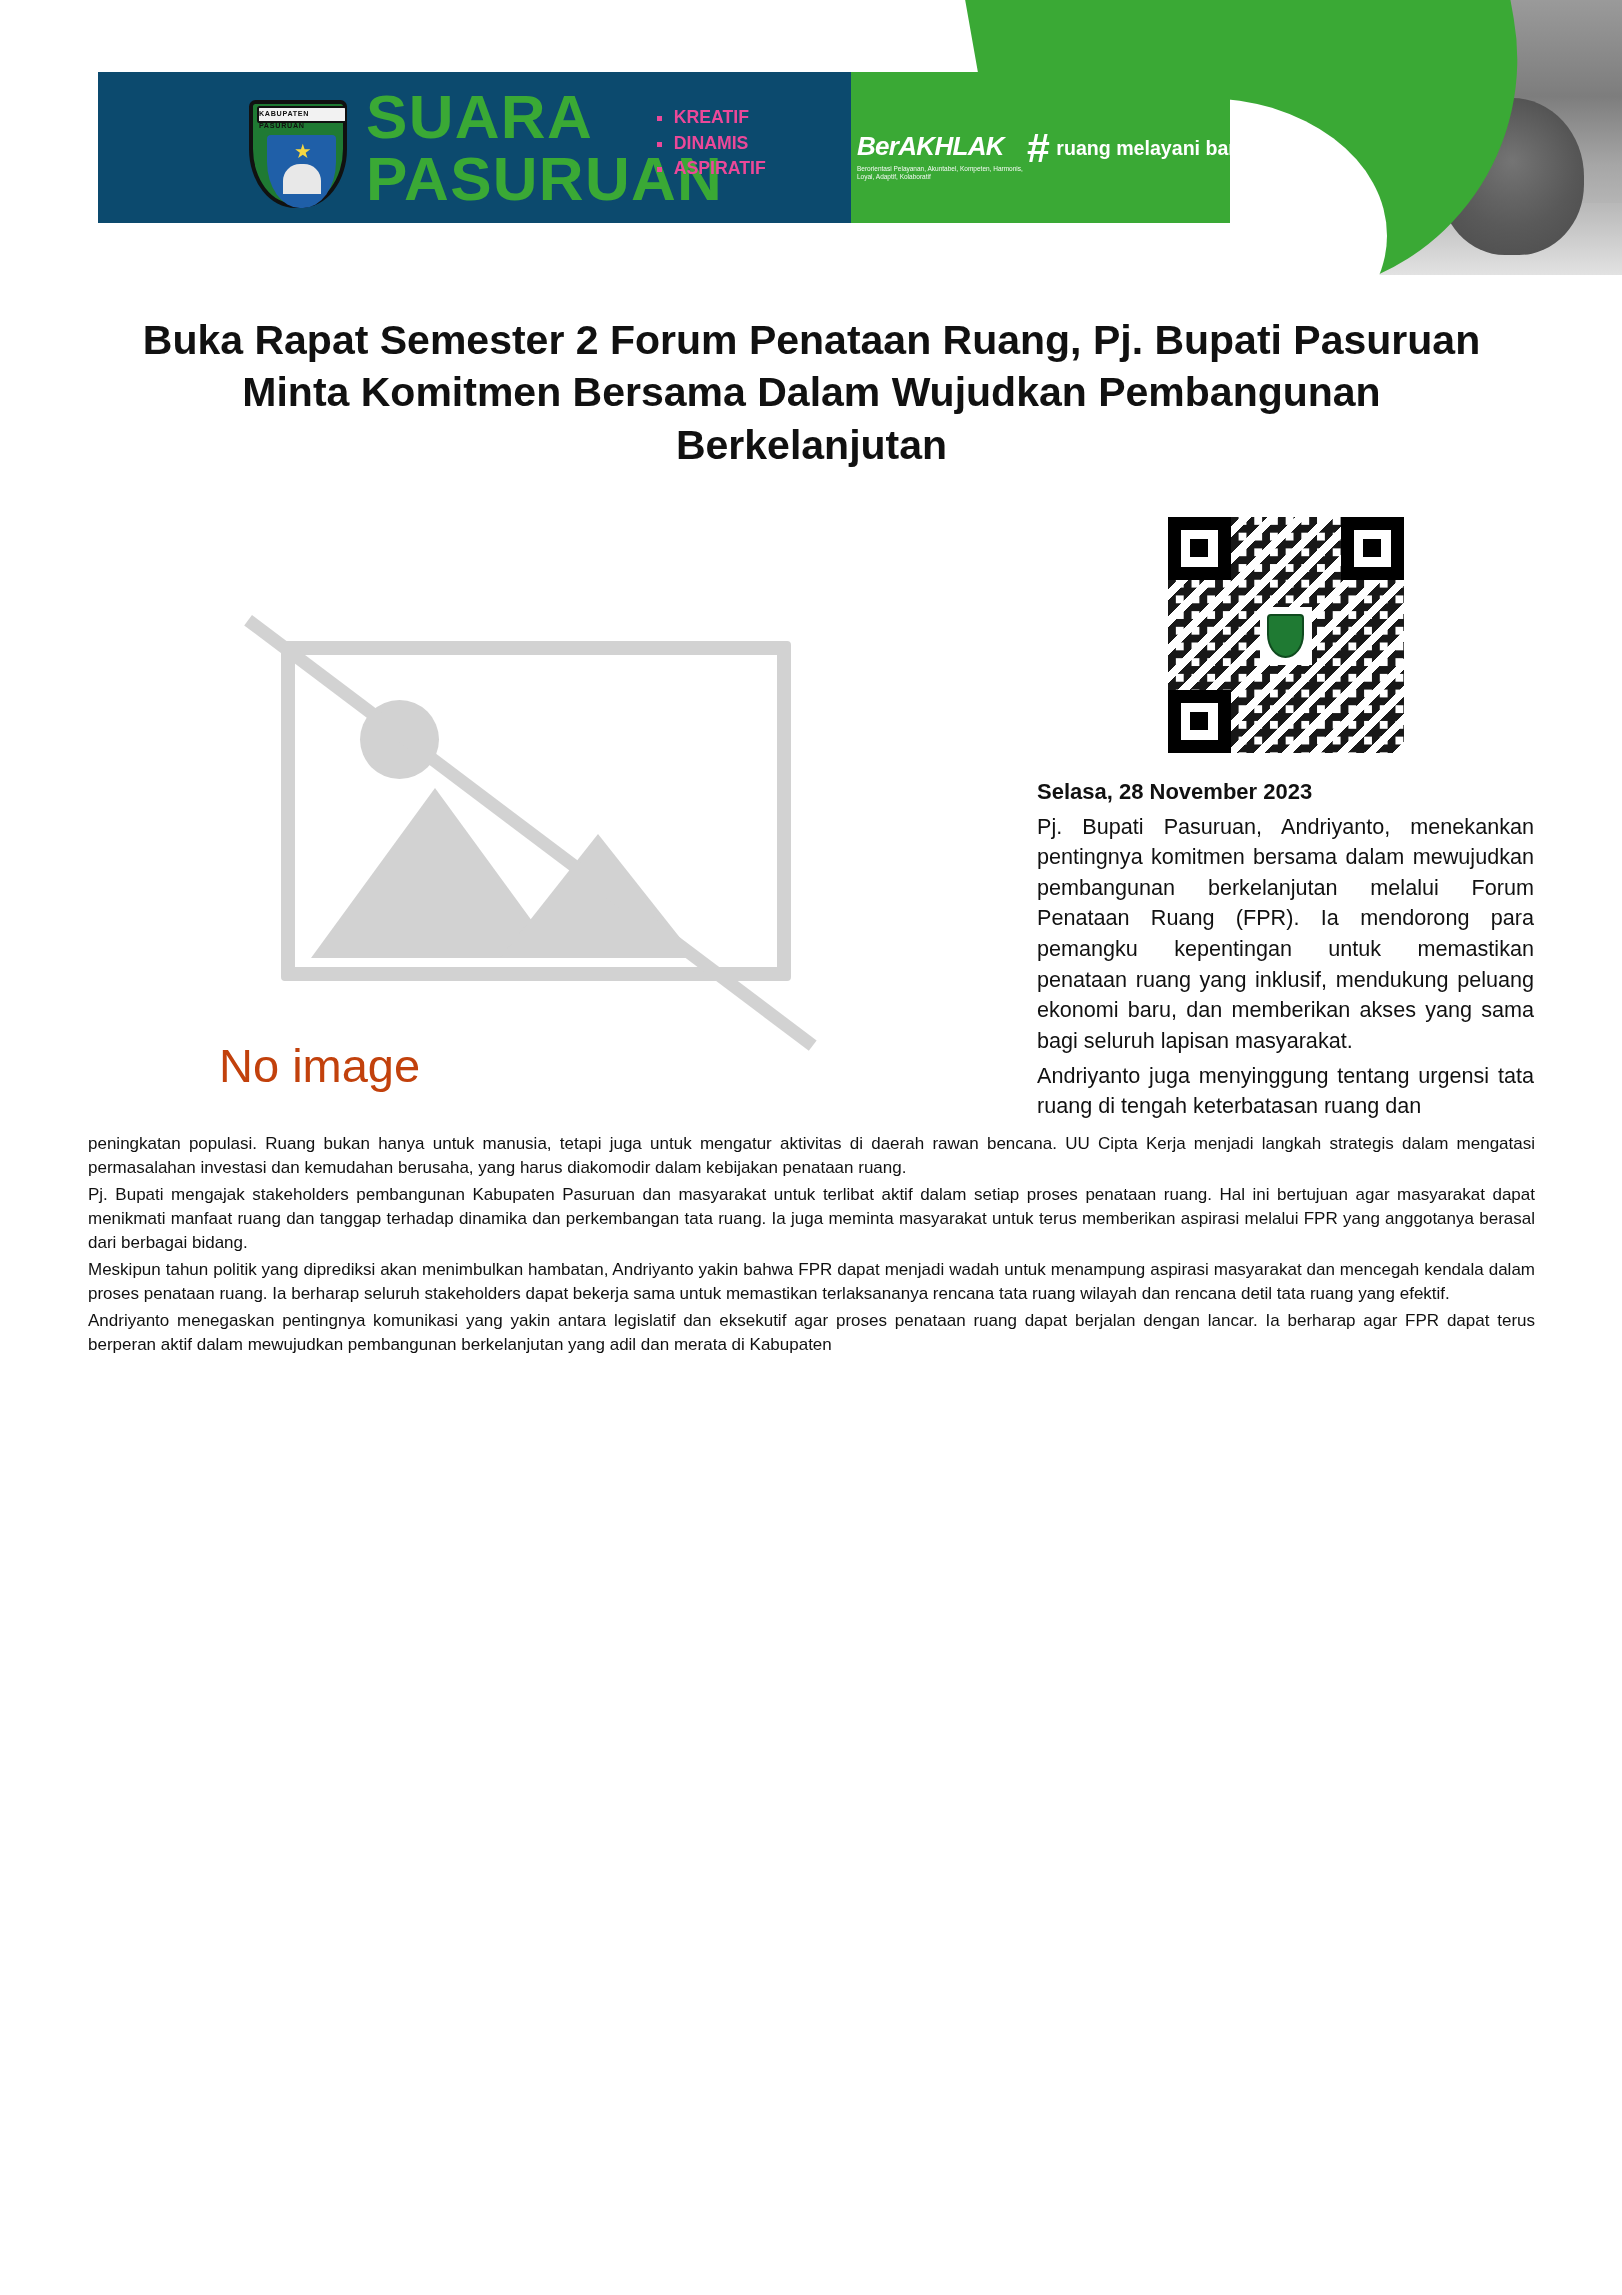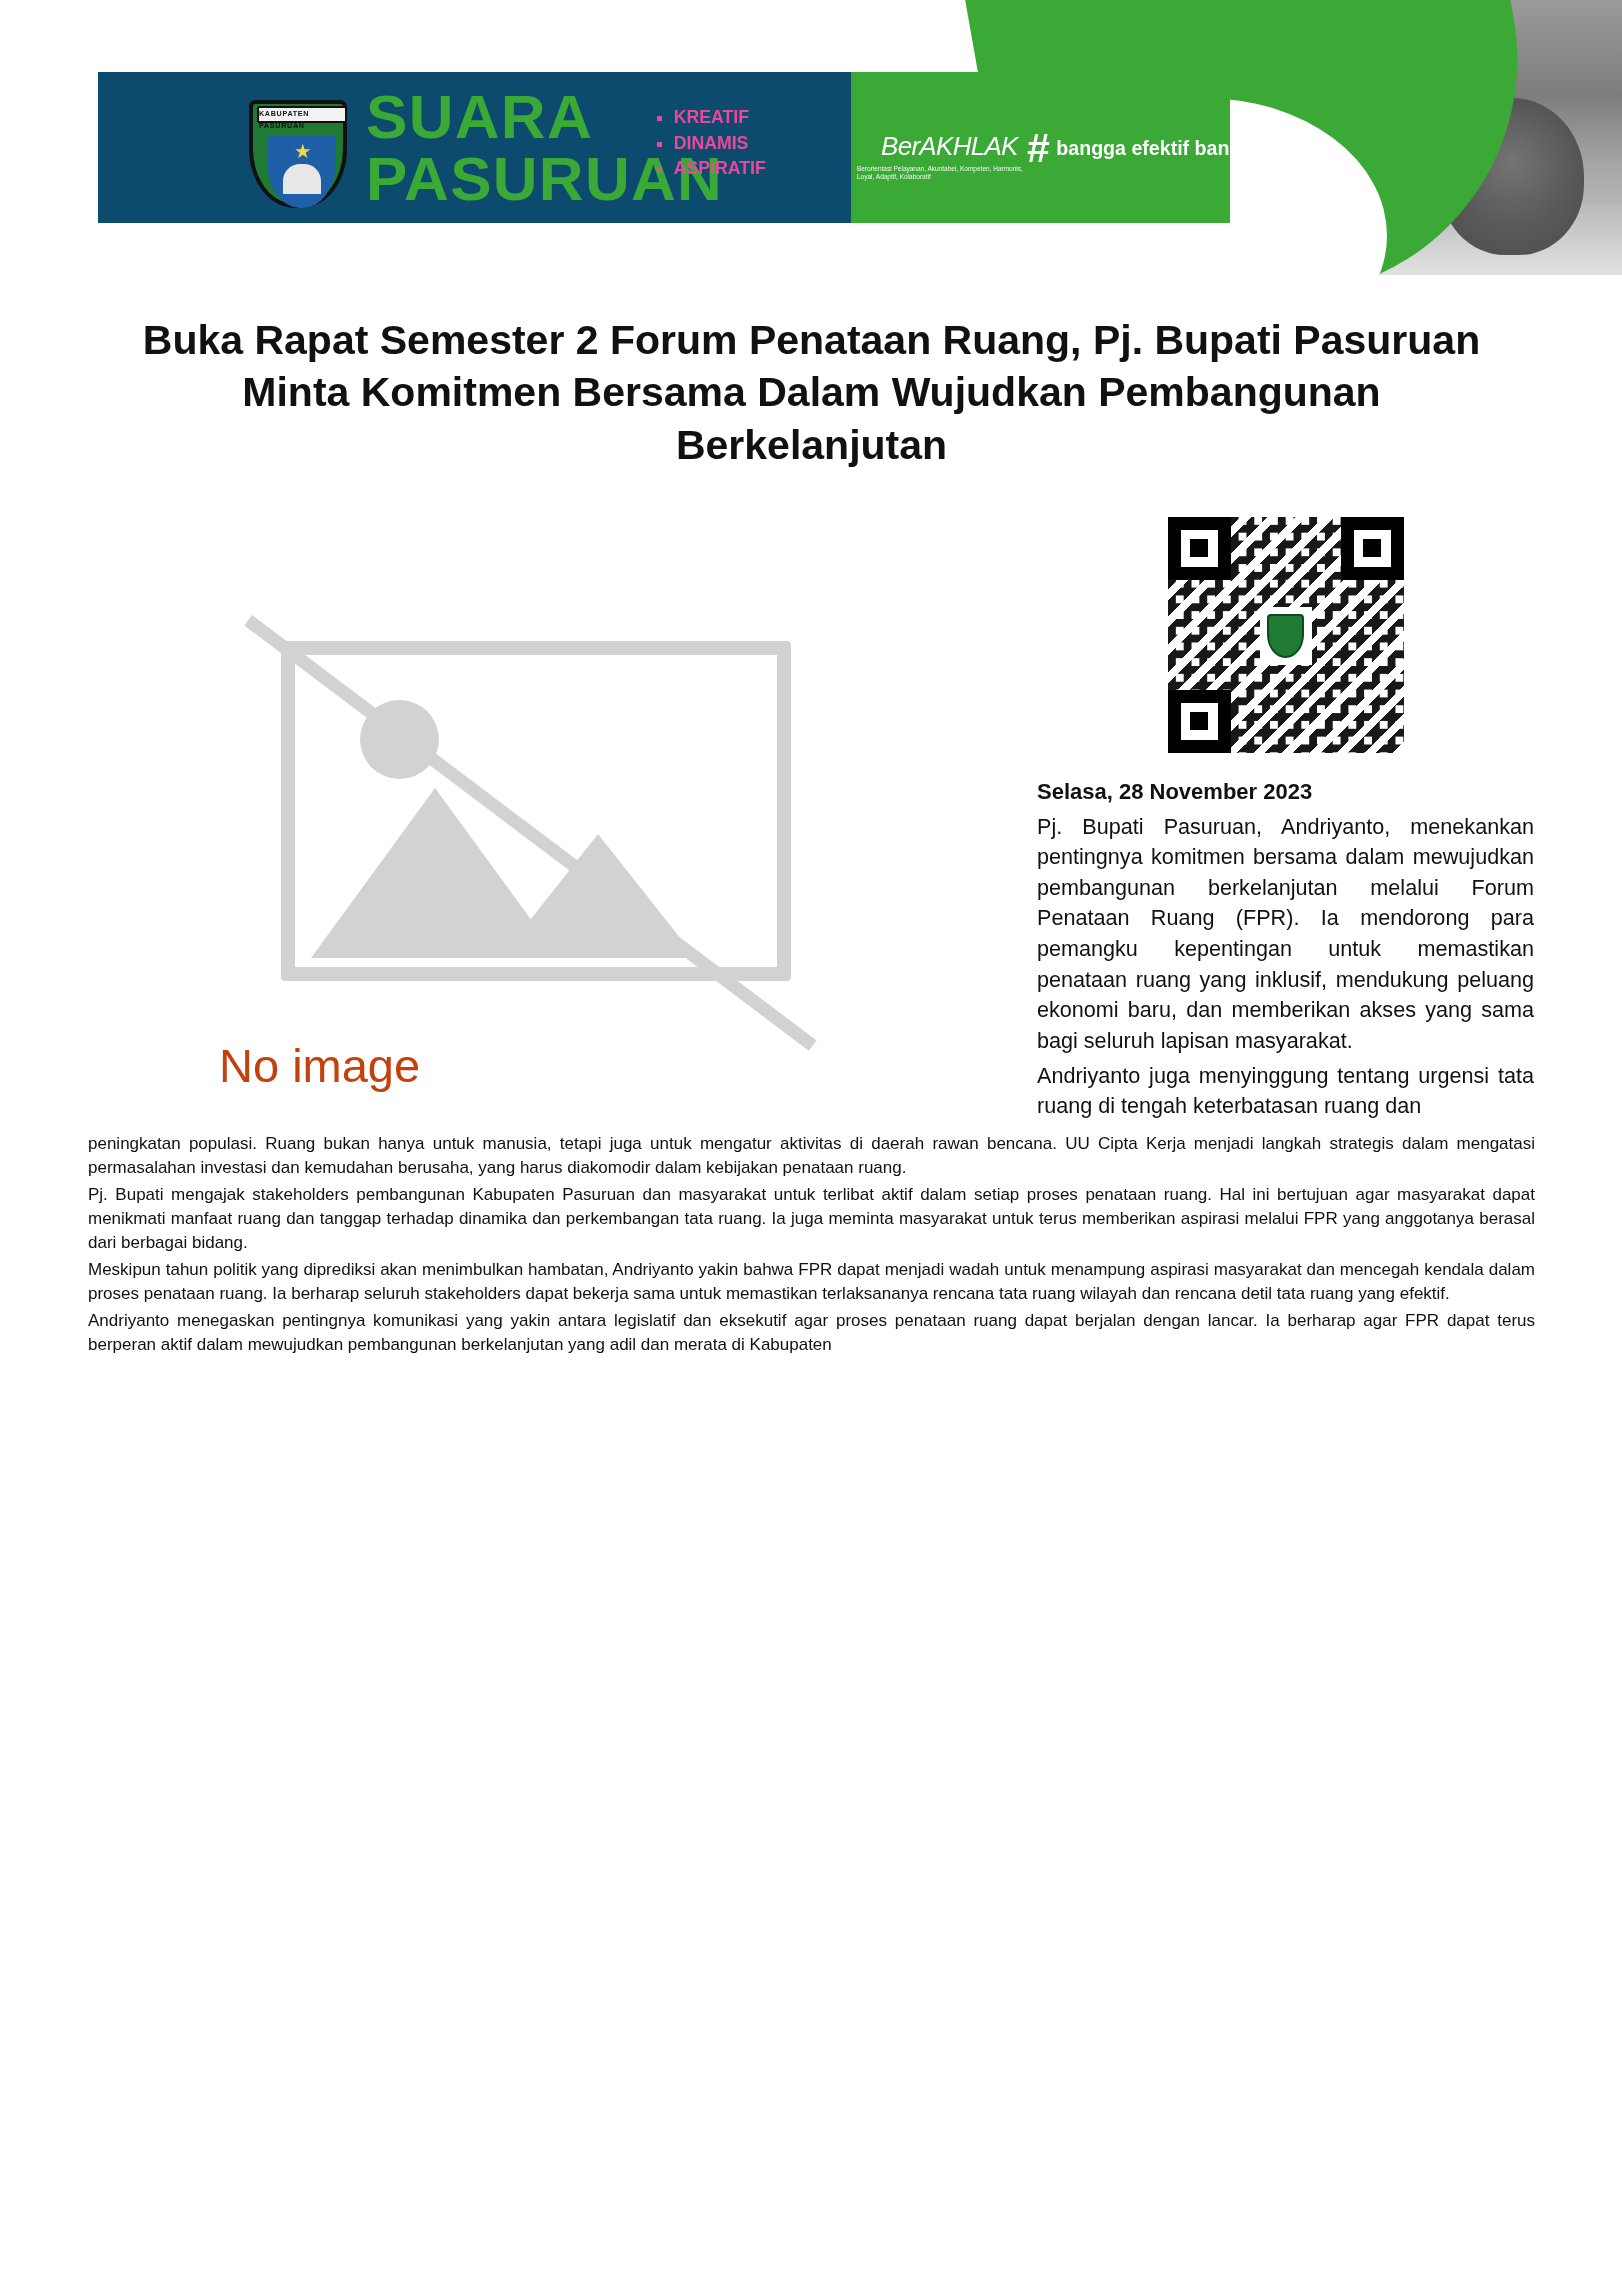--- a/index.html
+++ b/index.html
@@ -195,24 +195,23 @@
   .tagline ul { margin: 0; padding: 0 0 0 10.5px; }
 
   .berakhlak {
     position: absolute;
     left: 857px;
     top: 131px;
     color: #ffffff;
   }
   .berakhlak .ba-title {
     font-size: 26px;
-    font-weight: normal;
+    font-weight: bold;
     font-style: italic;
     letter-spacing: -0.7px;
-    margin-left: 24px;
   }
   .berakhlak .ba-sub {
     font-size: 6.5px;
     line-height: 1.25;
     max-width: 170px;
     margin-top: 2.6px;
     opacity: .95;
   }
   .bangga {
     position: absolute;
@@ -442,21 +441,21 @@
     </ul>
   </div>
 
   <div class="berakhlak">
     <div class="ba-title">BerAKHLAK</div>
     <div class="ba-sub">Berorientasi Pelayanan, Akuntabel, Kompeten, Harmonis, Loyal, Adaptif, Kolaboratif</div>
   </div>
 
   <div class="bangga">
     <div class="hashtag">#</div>
-    <div class="bangga-text">bangga efektif bangsa</div>
+    <div class="bangga-text">ruang melayani bangsa</div>
   </div>
 </div>
 
 <div class="title">Buka Rapat Semester 2 Forum Penataan Ruang, Pj. Bupati Pasuruan Minta Komitmen Bersama Dalam Wujudkan Pembangunan Berkelanjutan</div>
 
 <div class="content">
   <div class="top-row">
 
     <div class="image-col">
       <div class="noimage">

